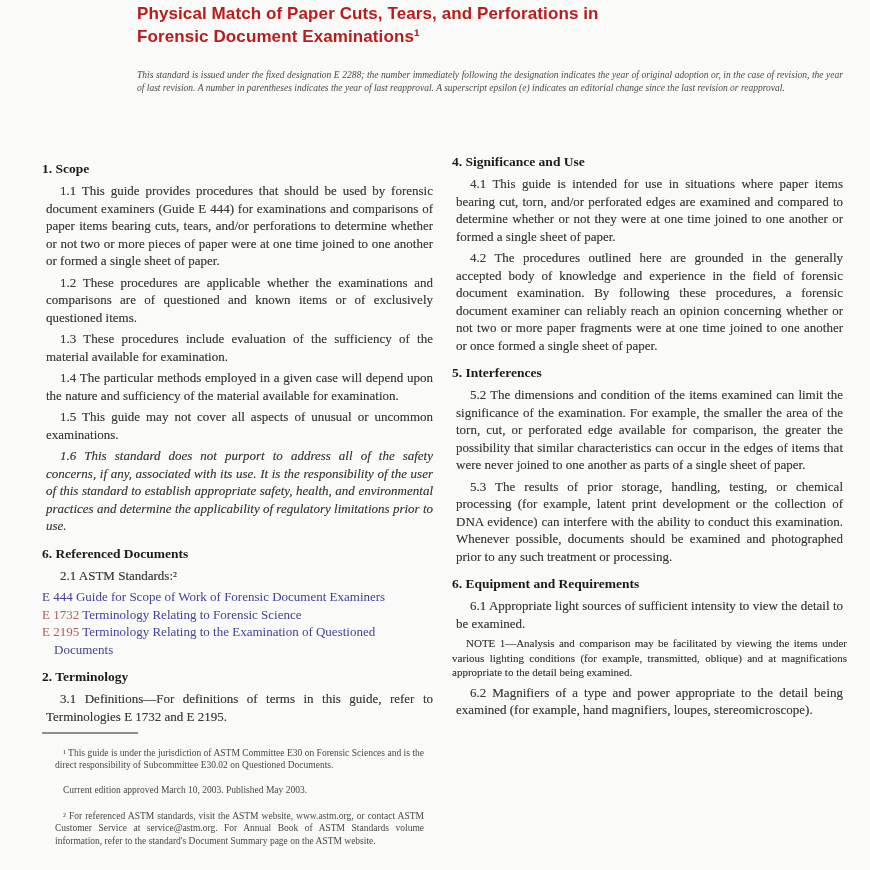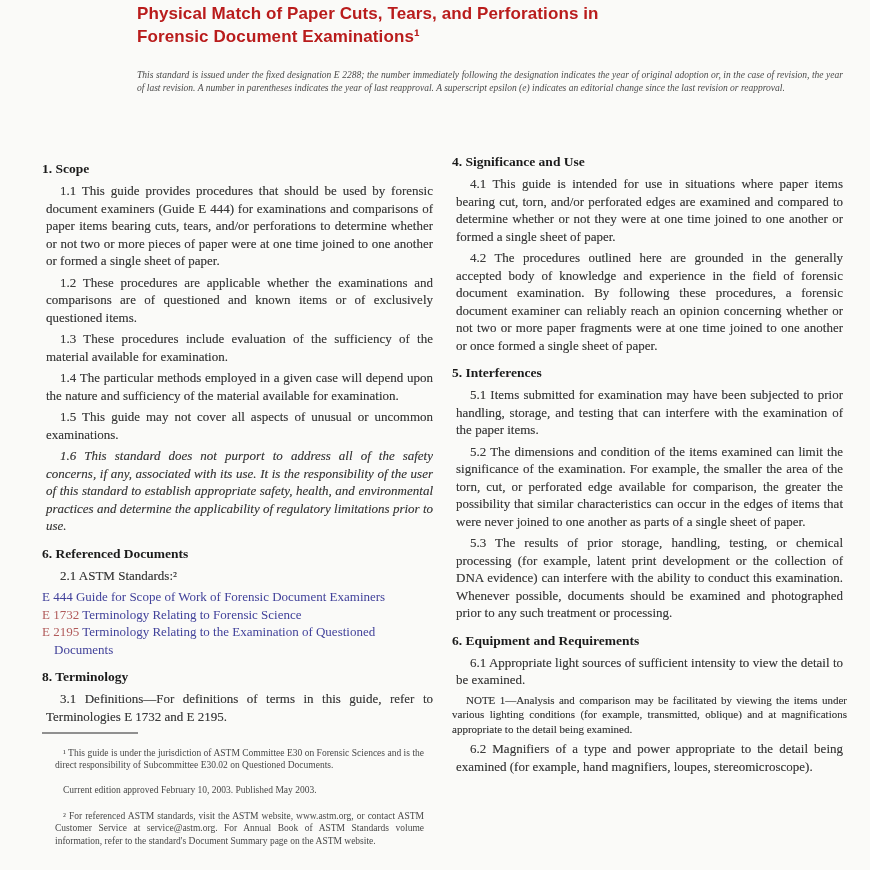--- a/index.html
+++ b/index.html
@@ -70,21 +70,21 @@
       <span>Physical Match of Paper Cuts, Tears, and Perforations in</span><br>
       <span>Forensic Document Examinations¹</span>
     </div>
     <div class="issuance">This standard is issued under the fixed designation E 2288; the number immediately following the designation indicates the year of original adoption or, in the case of revision, the year of last revision. A number in parentheses indicates the year of last reapproval. A superscript epsilon (e) indicates an editorial change since the last revision or reapproval.</div>
   </div>
 
   <div class="col col-left" id="col-left">
     <div class="footnotes">
       <div class="fn-rule"></div>
       <p class="fn">¹ This guide is under the jurisdiction of ASTM Committee E30 on Forensic Sciences and is the direct responsibility of Subcommittee E30.02 on Questioned Documents.</p>
-      <p class="fn">Current edition approved February 10, 2003. Published May 2003.</p>
+      <p class="fn">Current edition approved March 10, 2003. Published May 2003.</p>
       <p class="fn">² For referenced ASTM standards, visit the ASTM website, www.astm.org, or contact ASTM Customer Service at service@astm.org. For Annual Book of ASTM Standards volume information, refer to the standard's Document Summary page on the ASTM website.</p>
     </div>
   <div class="sec">
         <div class="sec-heading">1. Scope</div>
         <p class="para">1.1 This guide provides procedures that should be used by forensic document examiners (Guide E 444) for examinations and comparisons of paper items bearing cuts, tears, and/or perforations to determine whether or not two or more pieces of paper were at one time joined to one another or formed a single sheet of paper.</p>
         <p class="para">1.2 These procedures are applicable whether the examinations and comparisons are of questioned and known items or of exclusively questioned items.</p>
         <p class="para">1.3 These procedures include evaluation of the sufficiency of the material available for examination.</p>
         <p class="para">1.4 The particular methods employed in a given case will depend upon the nature and sufficiency of the material available for examination.</p>
         <p class="para">1.5 This guide may not cover all aspects of unusual or uncommon examinations.</p>
         <p class="para italic">1.6 This standard does not purport to address all of the safety concerns, if any, associated with its use. It is the responsibility of the user of this standard to establish appropriate safety, health, and environmental practices and determine the applicability of regulatory limitations prior to use.</p>
@@ -92,34 +92,33 @@
       <div class="sec">
         <div class="sec-heading">6. Referenced Documents</div>
         <p class="para">2.1 ASTM Standards:²</p>
         <div class="link-list">
           <div class="link-row"><span class="std-code blue">E 444</span><span class="std-title"> Guide for Scope of Work of Forensic Document Examiners</span></div>
           <div class="link-row"><span class="std-code">E 1732</span><span class="std-title"> Terminology Relating to Forensic Science</span></div>
           <div class="link-row"><span class="std-code">E 2195</span><span class="std-title"> Terminology Relating to the Examination of Questioned Documents</span></div>
         </div>
       </div>
       <div class="sec">
-        <div class="sec-heading">8. Terminology</div>
+        <div class="sec-heading">2. Terminology</div>
         <p class="para">3.1 Definitions—For definitions of terms in this guide, refer to Terminologies E 1732 and E 2195.</p>
       </div>
     </div>
 
   <div class="col col-right" id="col-right">
       <div class="sec">
         <div class="sec-heading">4. Significance and Use</div>
         <p class="para">4.1 This guide is intended for use in situations where paper items bearing cut, torn, and/or perforated edges are examined and compared to determine whether or not they were at one time joined to one another or formed a single sheet of paper.</p>
         <p class="para">4.2 The procedures outlined here are grounded in the generally accepted body of knowledge and experience in the field of forensic document examination. By following these procedures, a forensic document examiner can reliably reach an opinion concerning whether or not two or more paper fragments were at one time joined to one another or once formed a single sheet of paper.</p>
       </div>
       <div class="sec">
         <div class="sec-heading">5. Interferences</div>
-        <p class="para">5.1 Items submitted for examination may have been subjected to prior handling, storage, and testing that can interfere with the examination of the paper items.</p>
         <p class="para">5.2 The dimensions and condition of the items examined can limit the significance of the examination. For example, the smaller the area of the torn, cut, or perforated edge available for comparison, the greater the possibility that similar characteristics can occur in the edges of items that were never joined to one another as parts of a single sheet of paper.</p>
         <p class="para">5.3 The results of prior storage, handling, testing, or chemical processing (for example, latent print development or the collection of DNA evidence) can interfere with the ability to conduct this examination. Whenever possible, documents should be examined and photographed prior to any such treatment or processing.</p>
       </div>
       <div class="sec">
         <div class="sec-heading">6. Equipment and Requirements</div>
         <p class="para">6.1 Appropriate light sources of sufficient intensity to view the detail to be examined.</p>
         <p class="para note">NOTE 1—Analysis and comparison may be facilitated by viewing the items under various lighting conditions (for example, transmitted, oblique) and at magnifications appropriate to the detail being examined.</p>
         <p class="para">6.2 Magnifiers of a type and power appropriate to the detail being examined (for example, hand magnifiers, loupes, stereomicroscope).</p>
       </div>
     </div>

